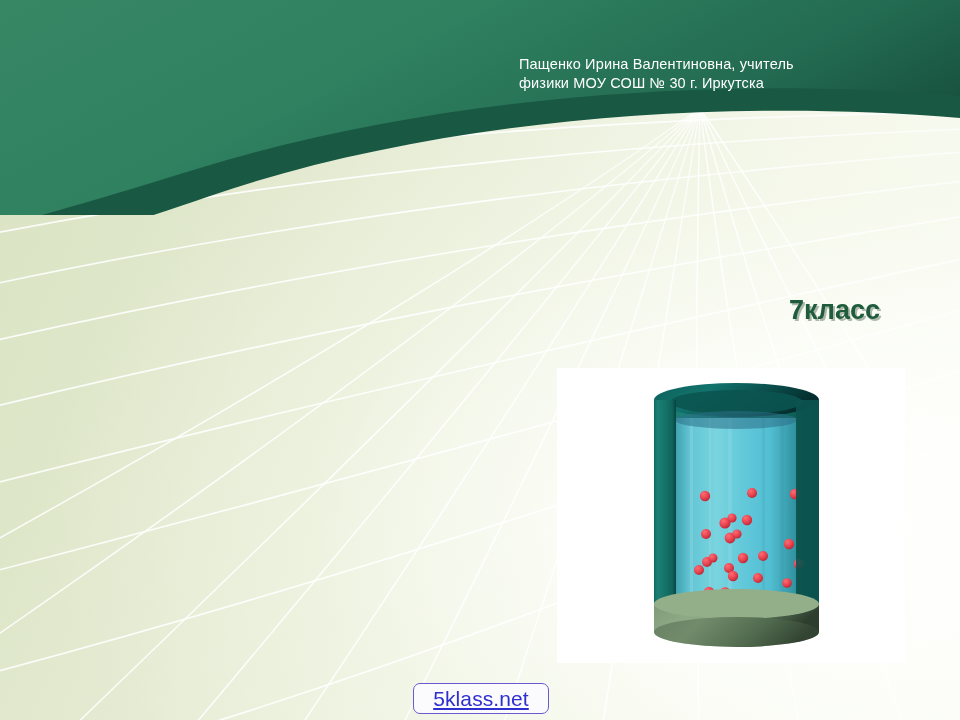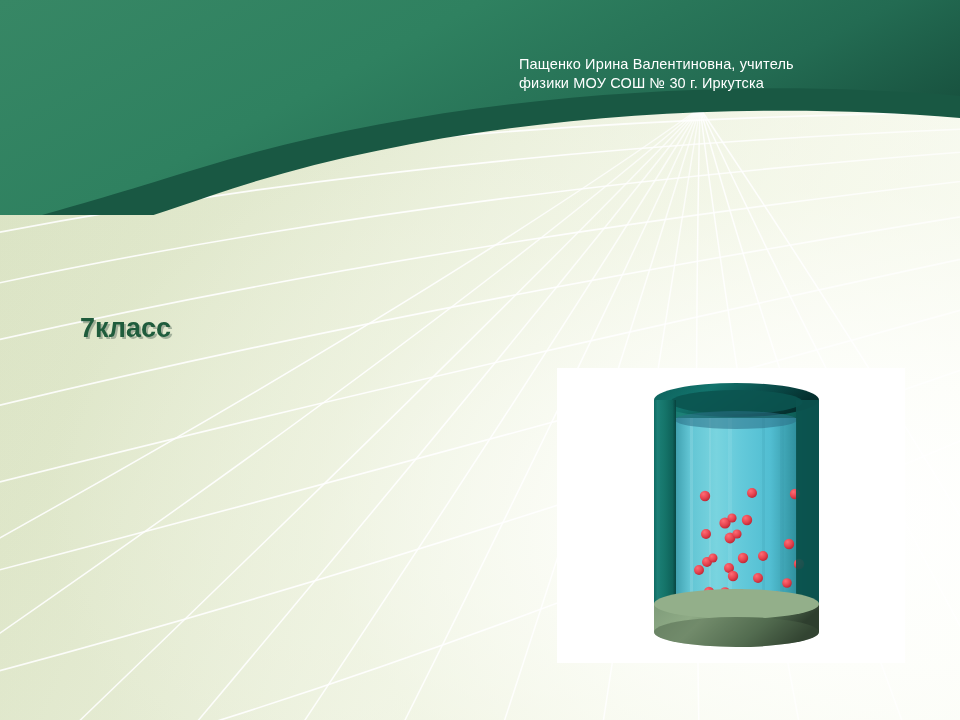--- a/index.html
+++ b/index.html
@@ -86,24 +86,24 @@
     font-weight: bold;
     color: #1f5c3c;
     text-shadow: 2px 2px 0 rgba(120,138,120,0.62);
     letter-spacing: 0.2px;
     z-index: 6;
   }
 
   
   .subtitle {
     position: absolute;
-    top: 311px;
+    top: 293px;
     left: 80px;
     width: 800px;
-    text-align: left;
+    text-align: right;
     font-size: 27px;
     line-height: 34px;
     font-weight: bold;
     color: #1f5c3c;
     text-shadow: 2px 2px 0 rgba(120,138,120,0.60);
     z-index: 6;
   }
 
   
   .picture-panel {
@@ -328,14 +328,17 @@
       <rect x="97" y="32" width="22" height="222" fill="url(#wallGrad)" opacity="0.95"></rect>
       <rect x="239" y="32" width="23" height="222" fill="#0c544f" opacity="0.92"></rect>
 
       <rect x="97" y="236" width="165" height="28" fill="url(#baseGrad)"></rect>
       <ellipse cx="179.5" cy="236" rx="82.5" ry="15" fill="#93af8a"></ellipse>
       <ellipse cx="179.5" cy="264" rx="82.5" ry="15" fill="url(#baseGrad)"></ellipse>
       <ellipse cx="179.5" cy="264" rx="82.5" ry="15" fill="#3c5138" opacity="0.35"></ellipse>
     </svg>
   </div>
 
+  <div class="footer-link">
+    <span class="footer-link-text">5klass.net</span>
+  </div>
 
 </div>
 
 </body></html>

